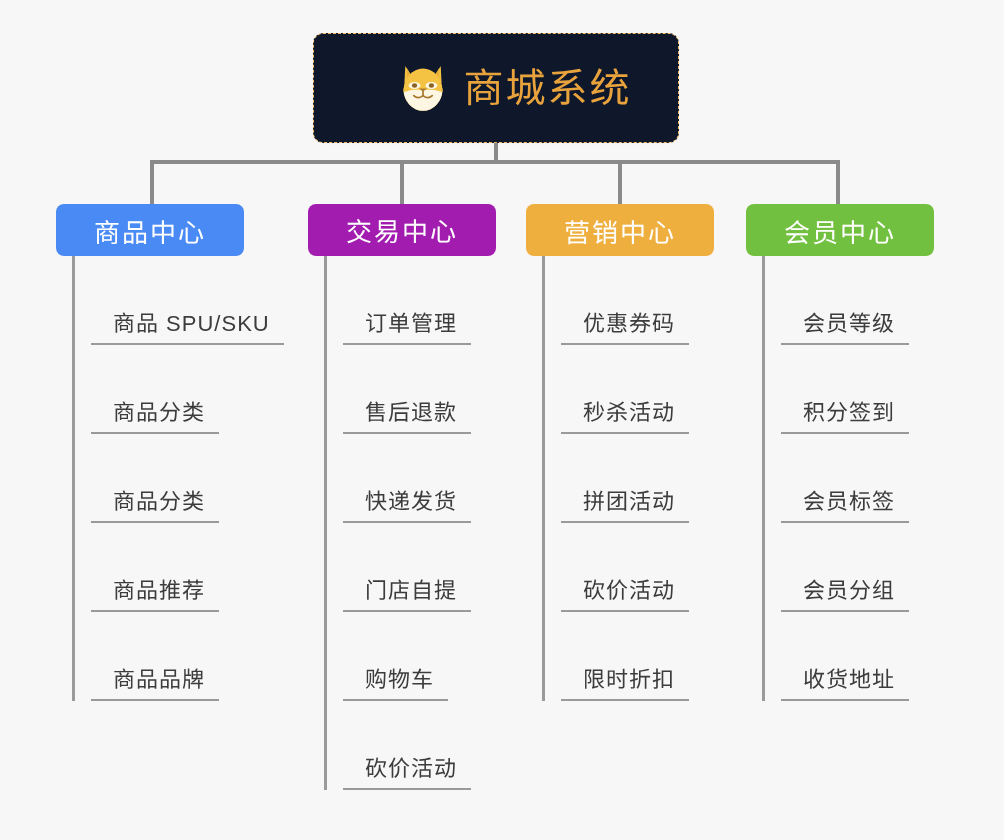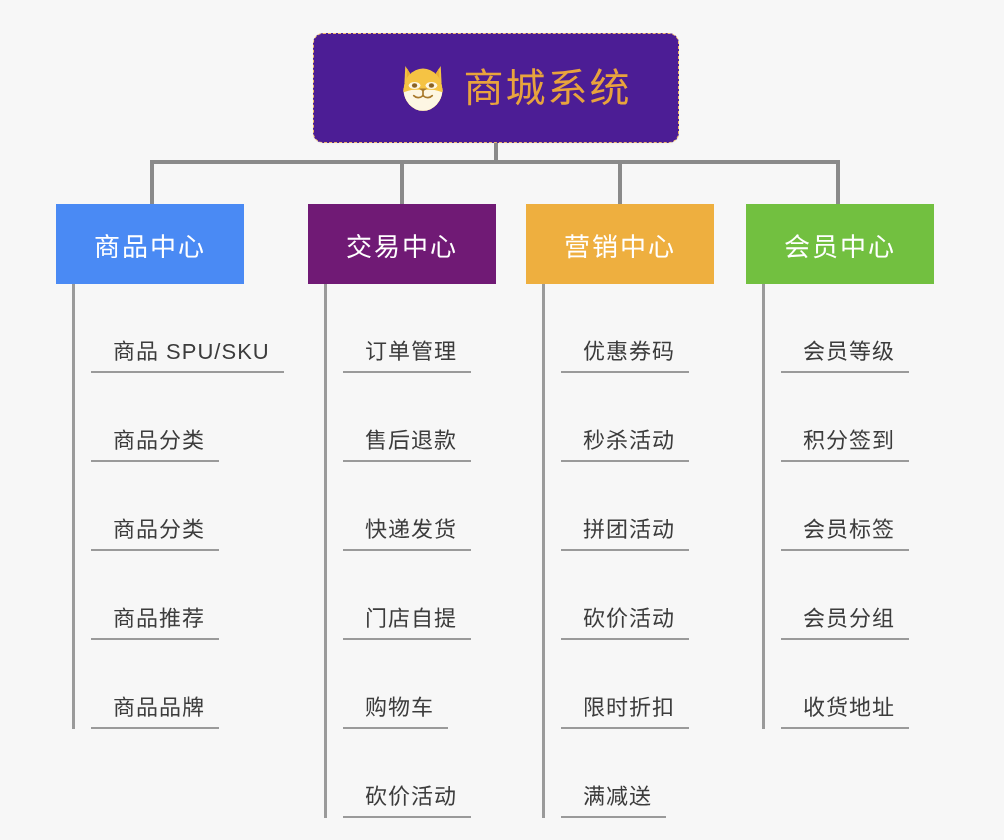--- a/index.html
+++ b/index.html
@@ -84,22 +84,22 @@
     position: absolute;
     top: 204px;
   }
   .column.c1 { left: 56px;  width: 250px; }
   .column.c2 { left: 308px; width: 220px; }
   .column.c3 { left: 526px; width: 220px; }
   .column.c4 { left: 746px; width: 220px; }
 
   .cat-header {
     box-sizing: border-box;
-    height: 80px;
-    border-radius: 0;
+    height: 52px;
+    border-radius: 8px;
     display: flex;
     align-items: center;
     justify-content: center;
     color: #ffffff;
     font-size: 26px;
     letter-spacing: 2px;
     white-space: nowrap;
   }
   .column.c1 .cat-header { width: 188px; }
   .column.c2 .cat-header { width: 188px; }
@@ -132,21 +132,21 @@
     padding: 0 14px 6px 22px;
     border-bottom: 2px solid #9a9a9a;
     margin-bottom: 0;
   }
 </style>
 </head>
 <body style="background: rgb(247, 247, 247);">
 
 <div id="mindmap">
 
-  <div class="root-node" style="border-color: rgb(240, 188, 106); background: #4c1d95; padding-left: 35px;">
+  <div class="root-node" style="border-color: rgb(240, 188, 106); background: #0f172a; padding-left: 35px;">
     <svg class="root-emoji" viewBox="0 0 64 64" aria-hidden="true">
       <path d="M11 6 L10 26 L20 20 Z" fill="#f5c344"></path>
       <path d="M53 6 L54 26 L44 20 Z" fill="#f5c344"></path>
       <path d="M13 9 L12.5 23 L19 18.5 Z" fill="#e8ae35"></path>
       <path d="M51 9 L51.5 23 L45 18.5 Z" fill="#e8ae35"></path>
       <ellipse cx="32" cy="34" rx="23" ry="25" fill="#f5c344"></ellipse>
       <path d="M9 34 a23 25 0 0 0 46 0 Z" fill="#fdf6e3"></path>
       <path d="M9 32 q23 -9 46 0 l0 5 q-23 -9 -46 0 Z" fill="#f5c344"></path>
       <ellipse cx="22" cy="29" rx="7" ry="4.2" fill="#fdf6e3"></ellipse>
       <ellipse cx="42" cy="29" rx="7" ry="4.2" fill="#fdf6e3"></ellipse>
@@ -184,21 +184,21 @@
       <li class="leaf-item">
           <span class="leaf-label">商品推荐</span>
         </li>
       <li class="leaf-item">
           <span class="leaf-label">商品品牌</span>
         </li>
     </ul>
   </div>
 
   <div class="column c2">
-    <div class="cat-header" style="background-color: #701a75;">
+    <div class="cat-header" style="background-color: #a21caf; font-family: Liberation Mono, monospace;">
       <span>交易中心</span>
     </div>
     <ul class="leaf-list">
       <li class="leaf-item">
           <span class="leaf-label">订单管理</span>
         </li>
       <li class="leaf-item">
           <span class="leaf-label">售后退款</span>
         </li>
       <li class="leaf-item">
@@ -229,23 +229,20 @@
         </li>
       <li class="leaf-item">
           <span class="leaf-label">拼团活动</span>
         </li>
       <li class="leaf-item">
           <span class="leaf-label">砍价活动</span>
         </li>
       <li class="leaf-item">
           <span class="leaf-label">限时折扣</span>
         </li>
-      <li class="leaf-item">
-          <span class="leaf-label">满减送</span>
-        </li>
     </ul>
   </div>
 
   <div class="column c4">
     <div class="cat-header" style="background-color: rgb(114, 192, 64);">
       <span>会员中心</span>
     </div>
     <ul class="leaf-list">
       <li class="leaf-item">
           <span class="leaf-label">会员等级</span>

